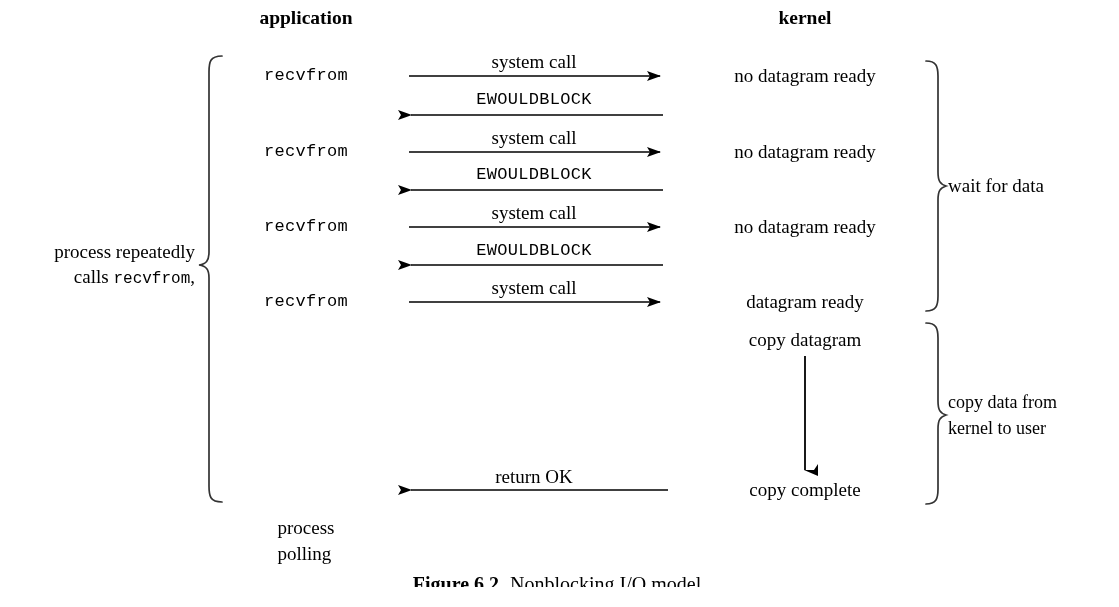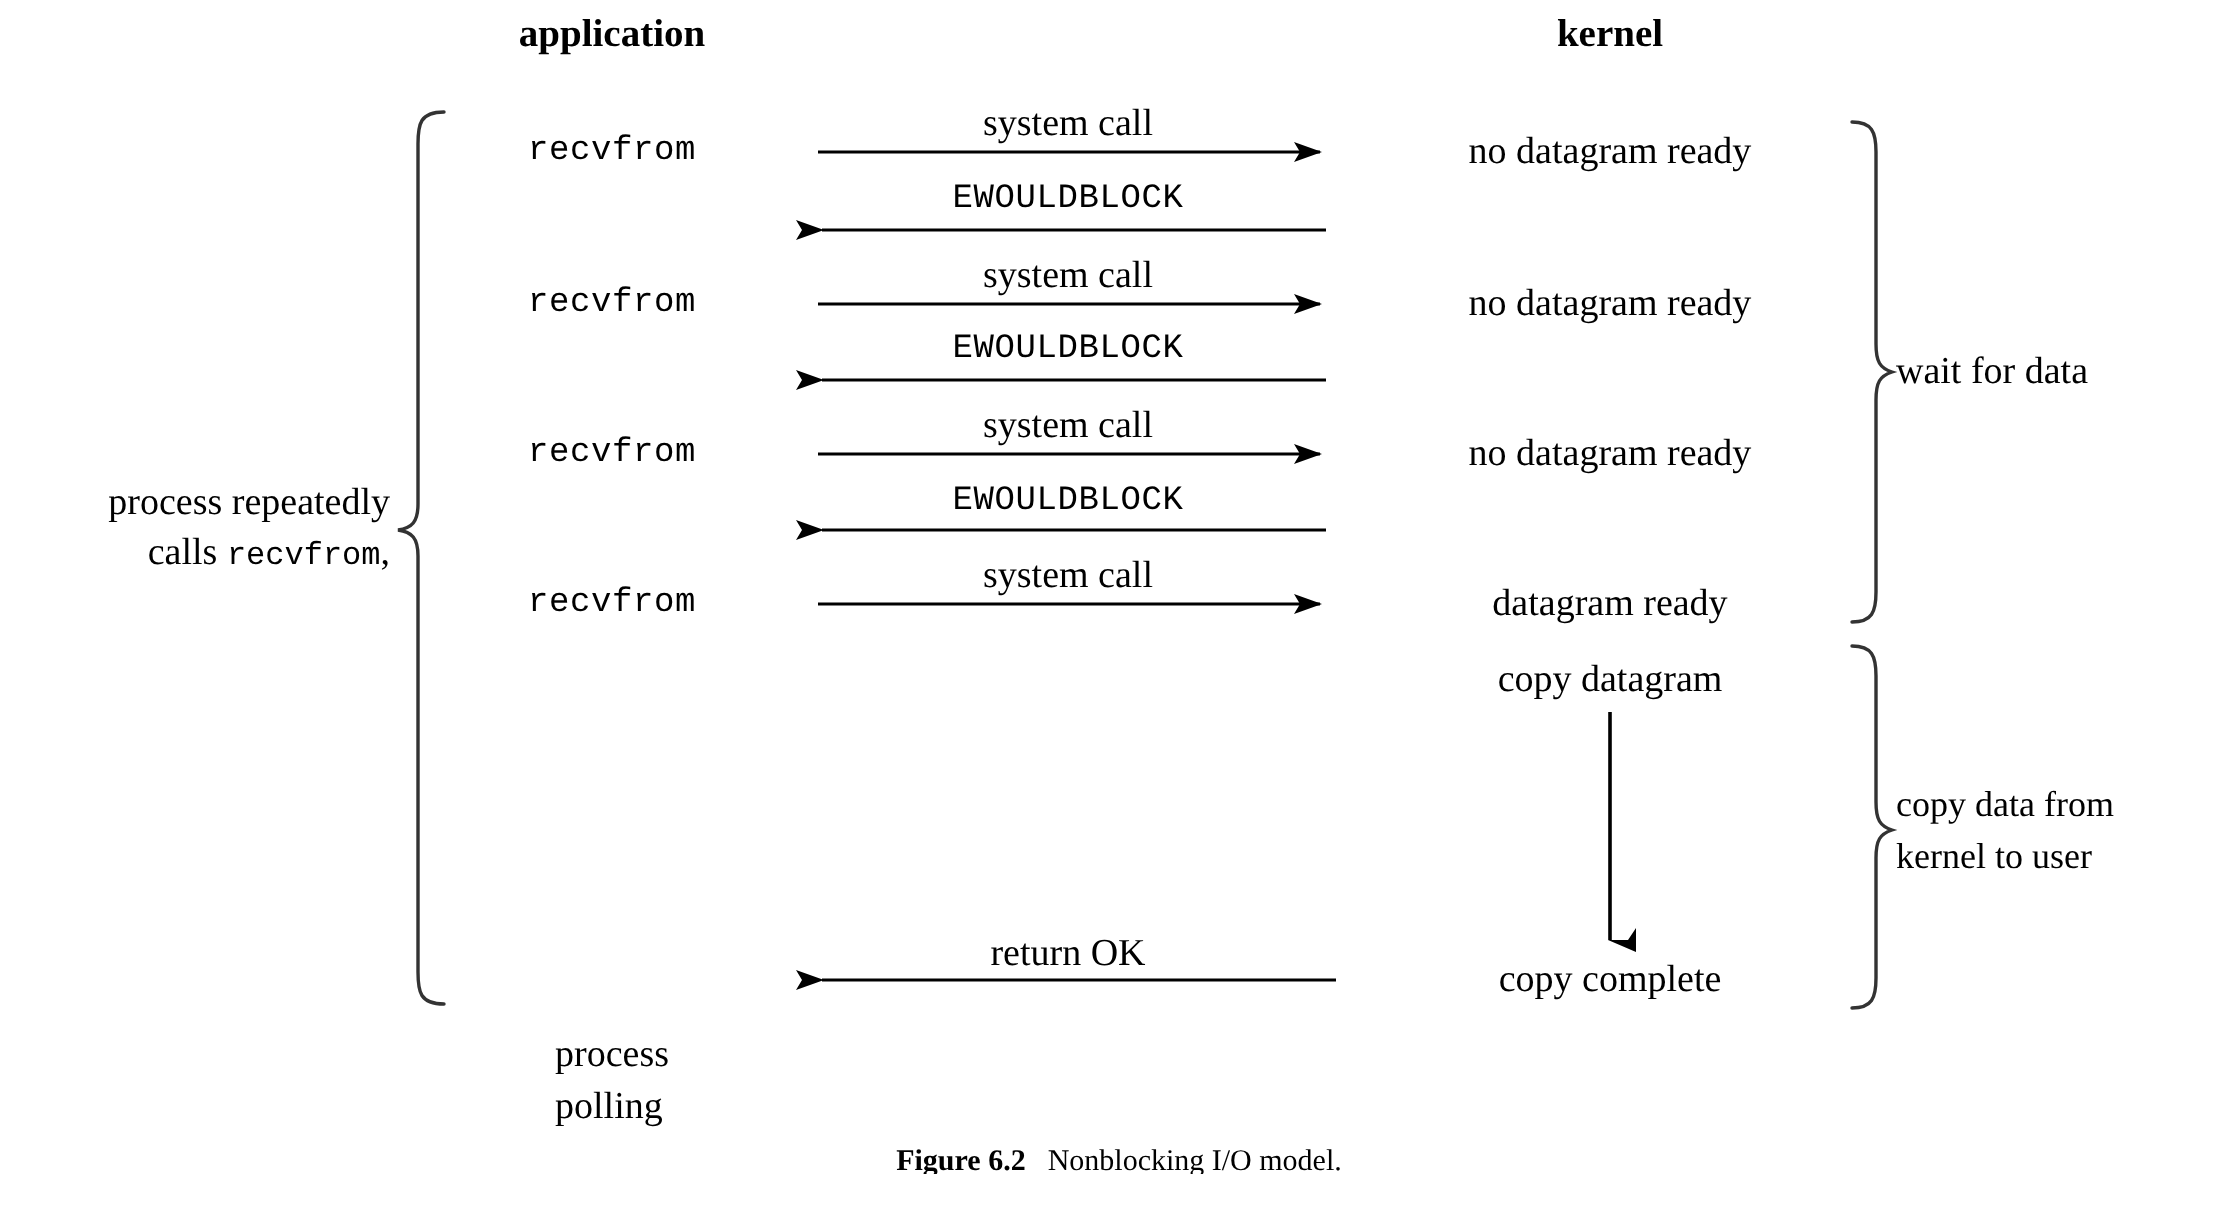--- a/index.html
+++ b/index.html
@@ -35,21 +35,21 @@
   }
   .hdr {
     font-weight: bold;
     font-size: 19.5px;
   }
   .cap {
     position: absolute;
     left: 50%;
     transform: translateX(-50%);
     white-space: nowrap;
-    font-size: 15px;
+    font-size: 20px;
   }
   .cap b { font-weight: bold; }
   .cap .capgap { display: inline-block; width: 11px; }
   svg.overlay {
     position: absolute;
     left: 0; top: 0;
     width: 1119px;
     height: 607px;
     pointer-events: none;
   }

